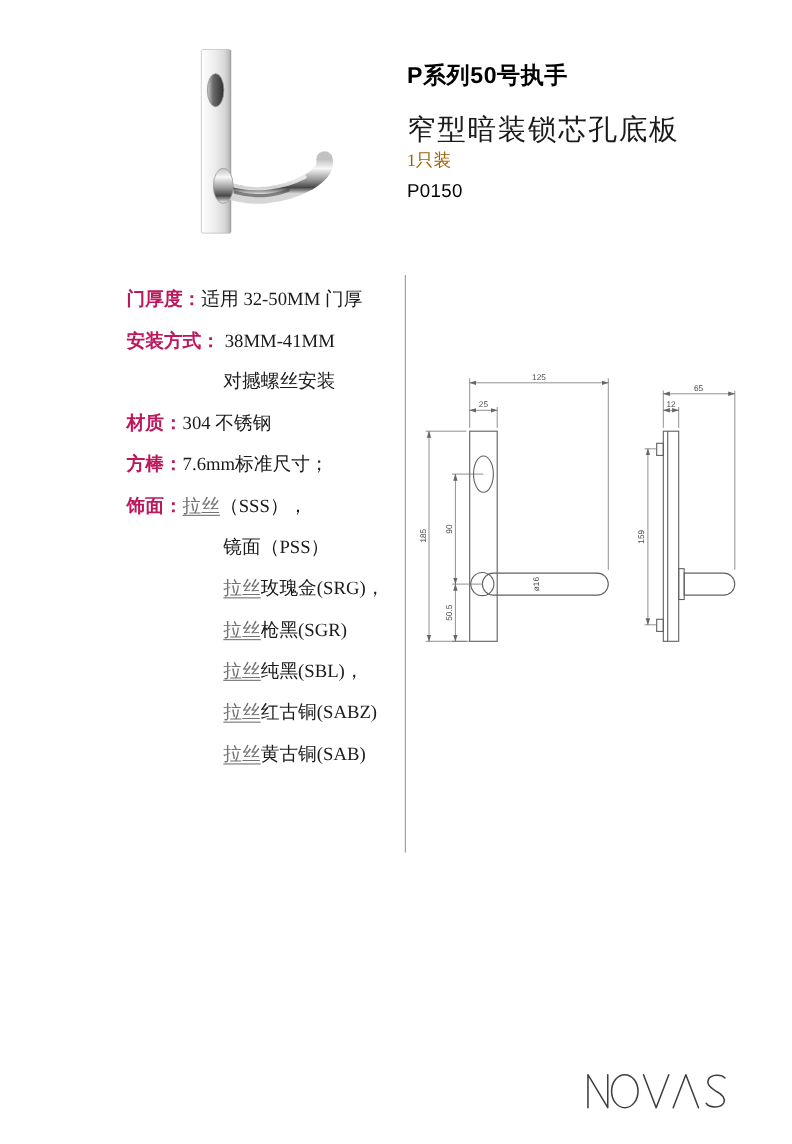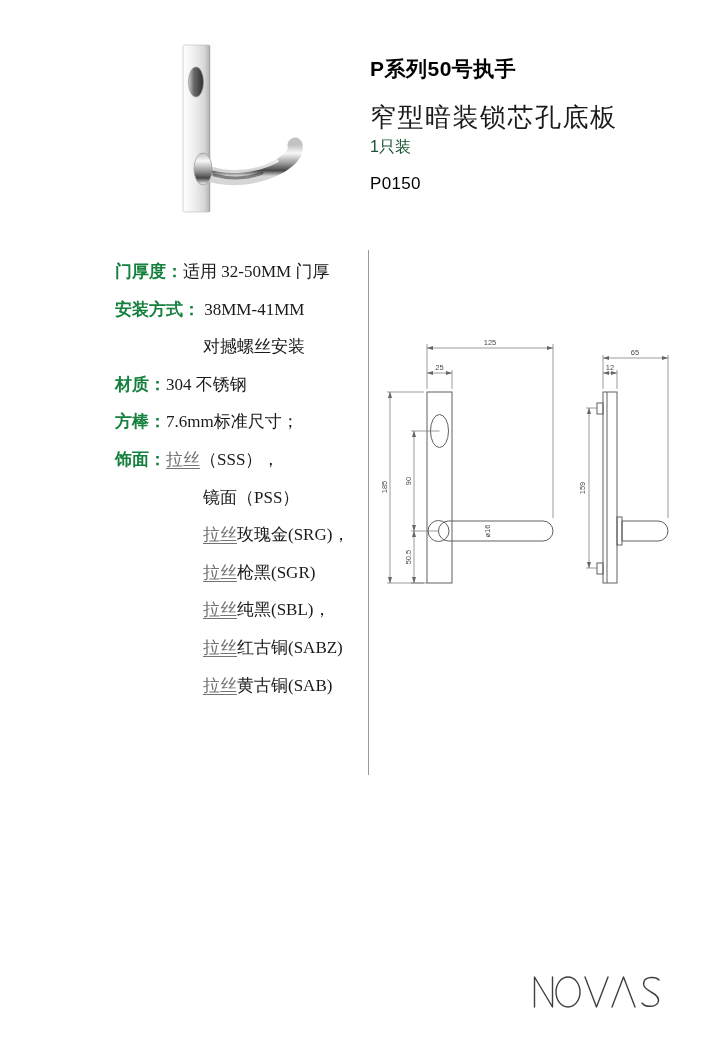--- a/index.html
+++ b/index.html
@@ -14,31 +14,31 @@
     color: #111;
   }
 
   
   .photo { position: absolute; left: 170px; top: 25px; width: 140px; height: 200px; }
 
   
   .title-block { position: absolute; left: 370px; top: 56px; width: 300px; }
   .series-title { font-family: "Liberation Sans", sans-serif; font-weight: bold; font-size: 21px; line-height: 26px; color: #000; margin-bottom: 19px; letter-spacing: 0.5px; }
   .product-name { font-family: "Liberation Serif", "DejaVu Serif", serif; font-weight: normal; font-size: 26px; line-height: 34px; color: #1a1a1a; margin-bottom: 2px; letter-spacing: 1.5px; }
-  .pack-qty { font-size: 16px; line-height: 20px; color: #14532d; margin-bottom: 16px; }
+  .pack-qty { font-size: 16px; line-height: 20px; color: #a16207; margin-bottom: 6px; font-family: Liberation Serif, serif; }
   .model-no { font-weight: normal; font-size: 17px; line-height: 21px; color: #000; letter-spacing: 0.3px; }
 
   
   .divider { position: absolute; left: 368px; top: 250px; width: 1px; height: 525px; background: #9a9a9a; }
 
   
   .specs { position: absolute; left: 115px; top: 262px; width: 252px; }
   .spec-line { white-space: nowrap; font-size: 17px; line-height: 20px; margin-bottom: 17.6px; }
   .spec-line.indent { padding-left: 88px; }
-  .spec-label { font-family: "Liberation Sans", sans-serif; font-weight: bold; color: #15803d; }
+  .spec-label { font-family: "Liberation Sans", sans-serif; font-weight: bold; color: #be185d; }
   .spec-underlined { font-family: "Liberation Serif", "DejaVu Serif", serif; color: #737373; text-decoration: underline; text-underline-offset: 3px; text-decoration-thickness: 1px; }
   .spec-value { font-family: "Liberation Serif", "DejaVu Serif", serif; color: #1a1a1a; }
 
   
   .drawings { position: absolute; left: 380px; top: 335px; width: 340px; height: 280px; }
   .drawings svg { display: block; }
   .dim-text { font-family: "Liberation Sans", sans-serif; font-size: 7.5px; fill: #4a4a4a; }
 
   
   .logo { position: absolute; left: 533px; top: 974px; width: 132px; height: 36px; }

